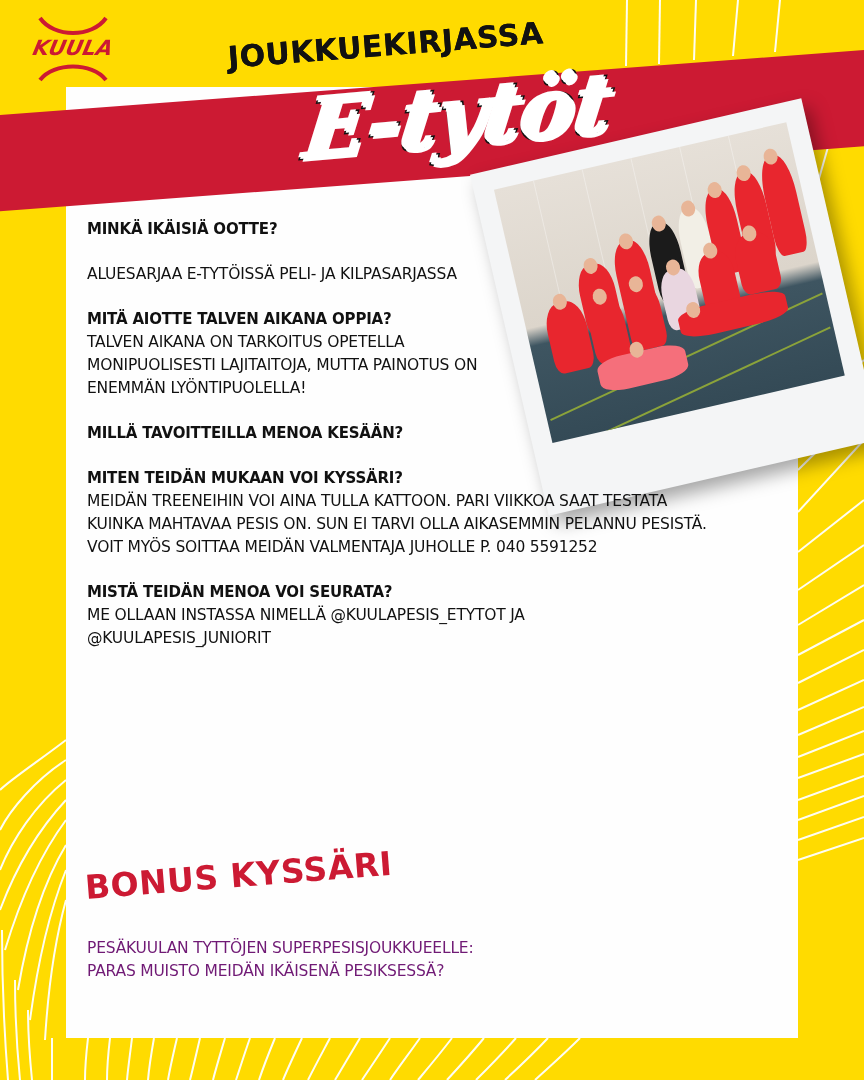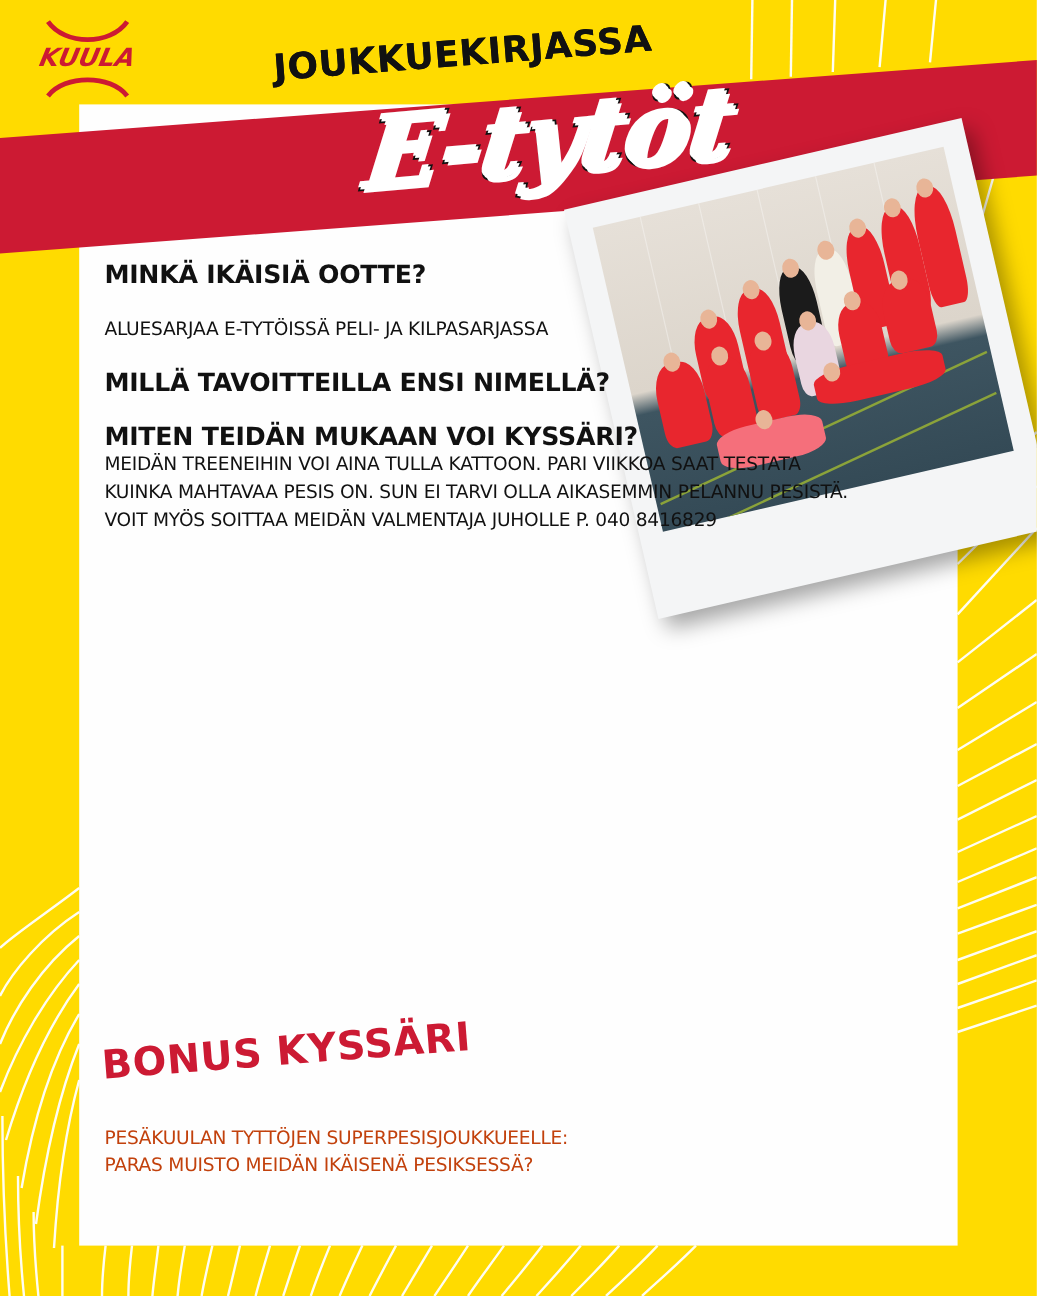--- a/index.html
+++ b/index.html
@@ -53,35 +53,35 @@
   .photo .floor-line { position: absolute; height: 2px; background: #8BA33A; }
   .photo .person {
     position: absolute; border-radius: 40% 40% 20% 20%; background: #E8262E;
   }
   .photo .head { position: absolute; width: 14px; height: 16px; border-radius: 50%; background: #E8B597; }
   .content {
     position: absolute; left: 87px; top: 218px; width: 700px; z-index: 6;
   }
   .qa { margin-bottom: 22px; }
   .q {
-    font-family: "DejaVu Sans", sans-serif; font-weight: 700; font-size: 21px;
+    font-family: "DejaVu Sans", sans-serif; font-weight: 700; font-size: 15px;
     line-height: 23px; color: #111; letter-spacing: -0.2px;
   }
   .a {
     font-family: "DejaVu Sans", sans-serif; font-weight: 400; font-size: 15.5px;
     line-height: 23px; color: #111; letter-spacing: -0.2px; white-space: pre-line;
   }
   .bonus-title {
     position: absolute; left: 85px; top: 868px; z-index: 6;
     font-family: "DejaVu Sans", sans-serif; font-weight: 800; font-size: 33px; color: #CC1A33;
     transform: rotate(-4.5deg); transform-origin: 0 50%; letter-spacing: 0.5px;
   }
   .bonus-q {
     position: absolute; left: 87px; top: 937px; z-index: 6; width: 600px;
-    font-family: "DejaVu Sans", sans-serif; font-size: 15.5px; line-height: 23px; color: #c2410c;
+    font-family: "DejaVu Sans", sans-serif; font-size: 15.5px; line-height: 23px; color: #701a75;
     white-space: pre-line; letter-spacing: -0.2px;
   }
 </style>
 </head>
 <body>
 
 <svg class="bg-lines" viewBox="0 0 864 1080">
   <g stroke="#FFFFFF" stroke-width="2" fill="none" opacity="0.95">
 
     <line x1="627" y1="0" x2="626" y2="66"></line>
@@ -208,25 +208,36 @@
 <div class="content">
   <div class="qa">
     <div class="q">MINKÄ IKÄISIÄ OOTTE?</div>
   </div>
   <div class="qa">
     <div class="a">ALUESARJAA E-TYTÖISSÄ PELI- JA KILPASARJASSA</div>
   </div>
   <div class="qa">
   </div>
   <div class="qa">
-    <div class="q">MILLÄ TAVOITTEILLA ENSI NIMELLÄ?</div>
+    <div class="q">MITÄ AIOTTE TALVEN AIKANA OPPIA?</div>
+    <div class="a">TALVEN AIKANA ON TARKOITUS OPETELLA
+MONIPUOLISESTI LAJITAITOJA, MUTTA PAINOTUS ON
+ENEMMÄN LYÖNTIPUOLELLA!</div>
+  </div>
+  <div class="qa">
+    <div class="q">MILLÄ TAVOITTEILLA MENOA KESÄÄN?</div>
   </div>
   <div class="qa">
     <div class="q">MITEN TEIDÄN MUKAAN VOI KYSSÄRI?</div>
     <div class="a">MEIDÄN TREENEIHIN VOI AINA TULLA KATTOON. PARI VIIKKOA SAAT TESTATA
 KUINKA MAHTAVAA PESIS ON. SUN EI TARVI OLLA AIKASEMMIN PELANNU PESISTÄ.
-VOIT MYÖS SOITTAA MEIDÄN VALMENTAJA JUHOLLE P. 040 8416829</div>
+VOIT MYÖS SOITTAA MEIDÄN VALMENTAJA JUHOLLE P. 040 5591252</div>
+  </div>
+  <div class="qa">
+    <div class="q">MISTÄ TEIDÄN MENOA VOI SEURATA?</div>
+    <div class="a">ME OLLAAN INSTASSA NIMELLÄ @KUULAPESIS_ETYTOT JA
+@KUULAPESIS_JUNIORIT</div>
   </div>
 </div>
 
 <div class="bonus-title">BONUS KYSSÄRI</div>
 <div class="bonus-q">PESÄKUULAN TYTTÖJEN SUPERPESISJOUKKUEELLE:
 PARAS MUISTO MEIDÄN IKÄISENÄ PESIKSESSÄ?</div>
 
 </body></html>

